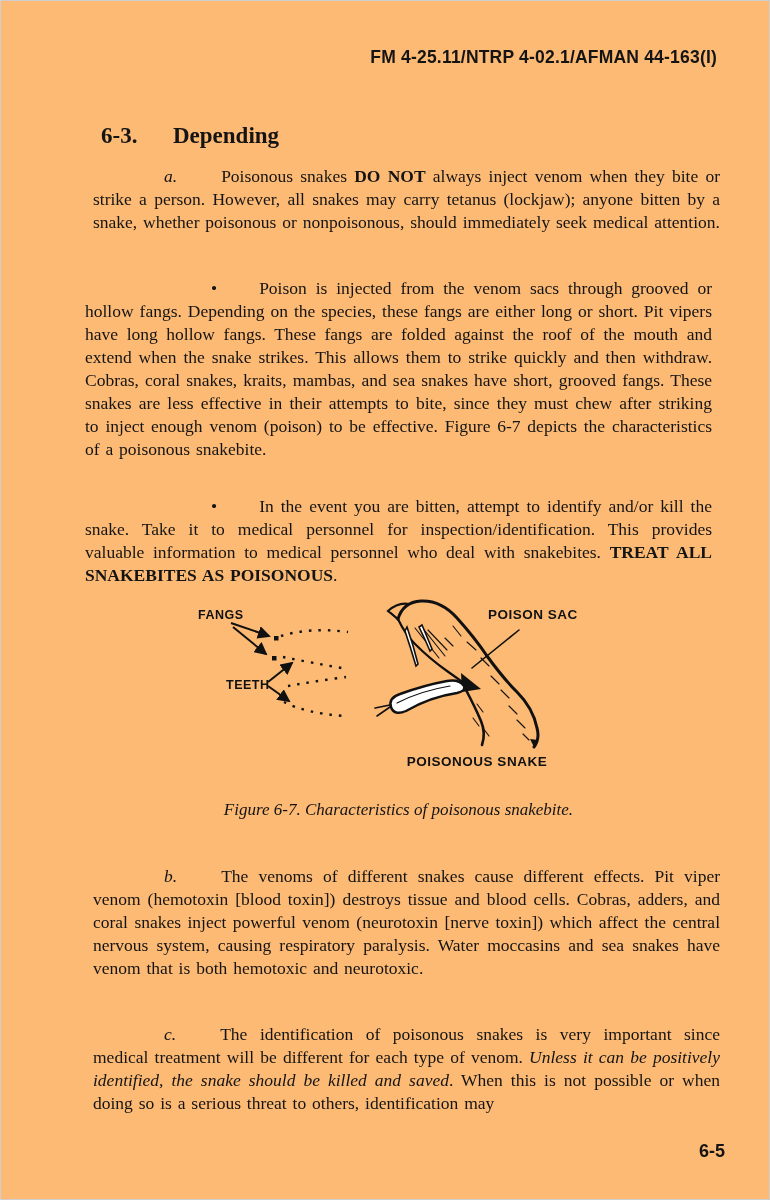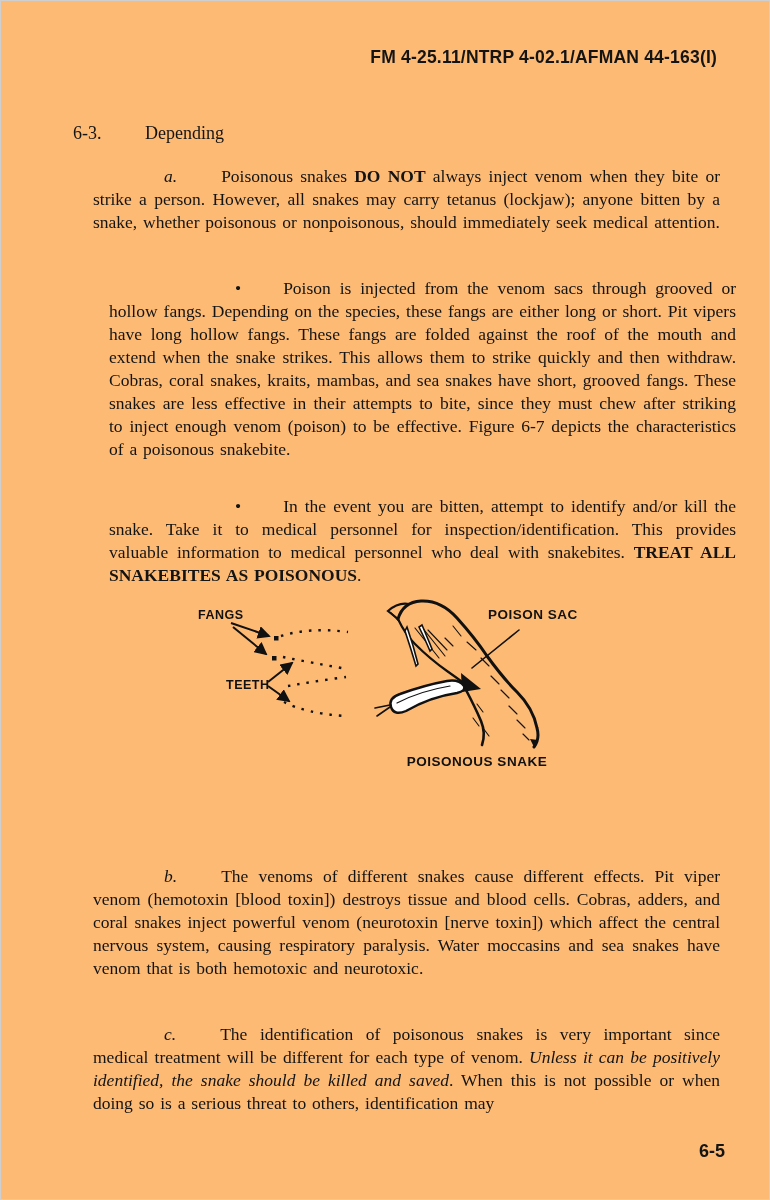--- a/index.html
+++ b/index.html
@@ -7,34 +7,34 @@
     position:relative; width:770px; height:1200px; margin:0 auto;
     background:#fdba74; box-sizing:border-box; border:1px solid #cfcfcf;
     font-family:"Liberation Serif", serif; color:#141414; overflow:hidden;
   }
   .hdr {
     position:absolute; top:46px; right:52px;
     font-family:"Liberation Sans", sans-serif; font-weight:bold; font-size:17.5px;
     letter-spacing:0.2px; white-space:nowrap;
   }
   .section-heading {
-    position:absolute; left:72px; top:122px; width:627px;
-    font-weight:normal; font-size:18px; display:flex;
+    position:absolute; left:100px; top:122px; width:627px;
+    font-weight:bold; font-size:23px; display:flex;
   }
   .section-heading .num { width:72px; }
   .para {
     position:absolute; left:84px; width:627px;
     font-size:17.5px; line-height:23px; text-align:justify;
     word-spacing:1.5px;
   }
   .plabel { font-style:italic; }
   .sp-label { display:inline-block; width:44px; }
   .sp-bullet { display:inline-block; width:42px; }
   .indent-a { text-indent:71px;margin-left:8px; }
-  .indent-b { text-indent:126px;margin-left:24px; }
+  .indent-b { text-indent:126px; }
   .caption {
     position:absolute; left:84px; top:799px; width:627px;
     text-align:center; font-style:italic; font-size:17px;
   }
   .pgnum {
     position:absolute; top:1140px; right:44px;
     font-family:"Liberation Sans", sans-serif; font-weight:bold; font-size:18px;
   }
   .figsvg { position:absolute; left:84px; top:585px; }
   .figsvg text {
@@ -127,20 +127,21 @@
           <path d="M360,52 L368,60"></path>
       </g>
 
       <line x1="434" y1="44" x2="387" y2="82" stroke-width="1.6"></line>
     </g>
 
     <text x="403" y="33" class="lbl-big" fill="#111">POISON SAC</text>
     <text x="392" y="180" text-anchor="middle" class="lbl-big" fill="#111">POISONOUS SNAKE</text>
   </svg>
 
+  <div class="caption">Figure 6-7.  Characteristics of poisonous snakebite.</div>
 
   <div class="para indent-a" style="top:864px;"><span class="plabel">b.</span><span class="sp-label"></span><span><span>The venoms of different snakes cause different effects.  Pit viper venom (hemotoxin [blood toxin]) destroys tissue and blood cells.  Cobras, adders, and coral snakes inject powerful venom (neurotoxin [nerve toxin]) which affect the central nervous system, causing respiratory paralysis.  Water moccasins and sea snakes have venom that is both hemotoxic and neurotoxic.</span></span></div>
 
   <div class="para indent-a" style="top:1022px;"><span class="plabel">c.</span><span class="sp-label"></span><span><span>The identification of poisonous snakes is very important since medical treatment will be different for each type of venom.  </span><span style="font-style: italic;">Unless it can be positively identified, the snake should be killed and saved</span><span>.  When this is not possible or when doing so is a serious threat to others, identification may</span></span></div>
 
   <div class="pgnum">6-5</div>
 
 </div>
 
 </body></html>

